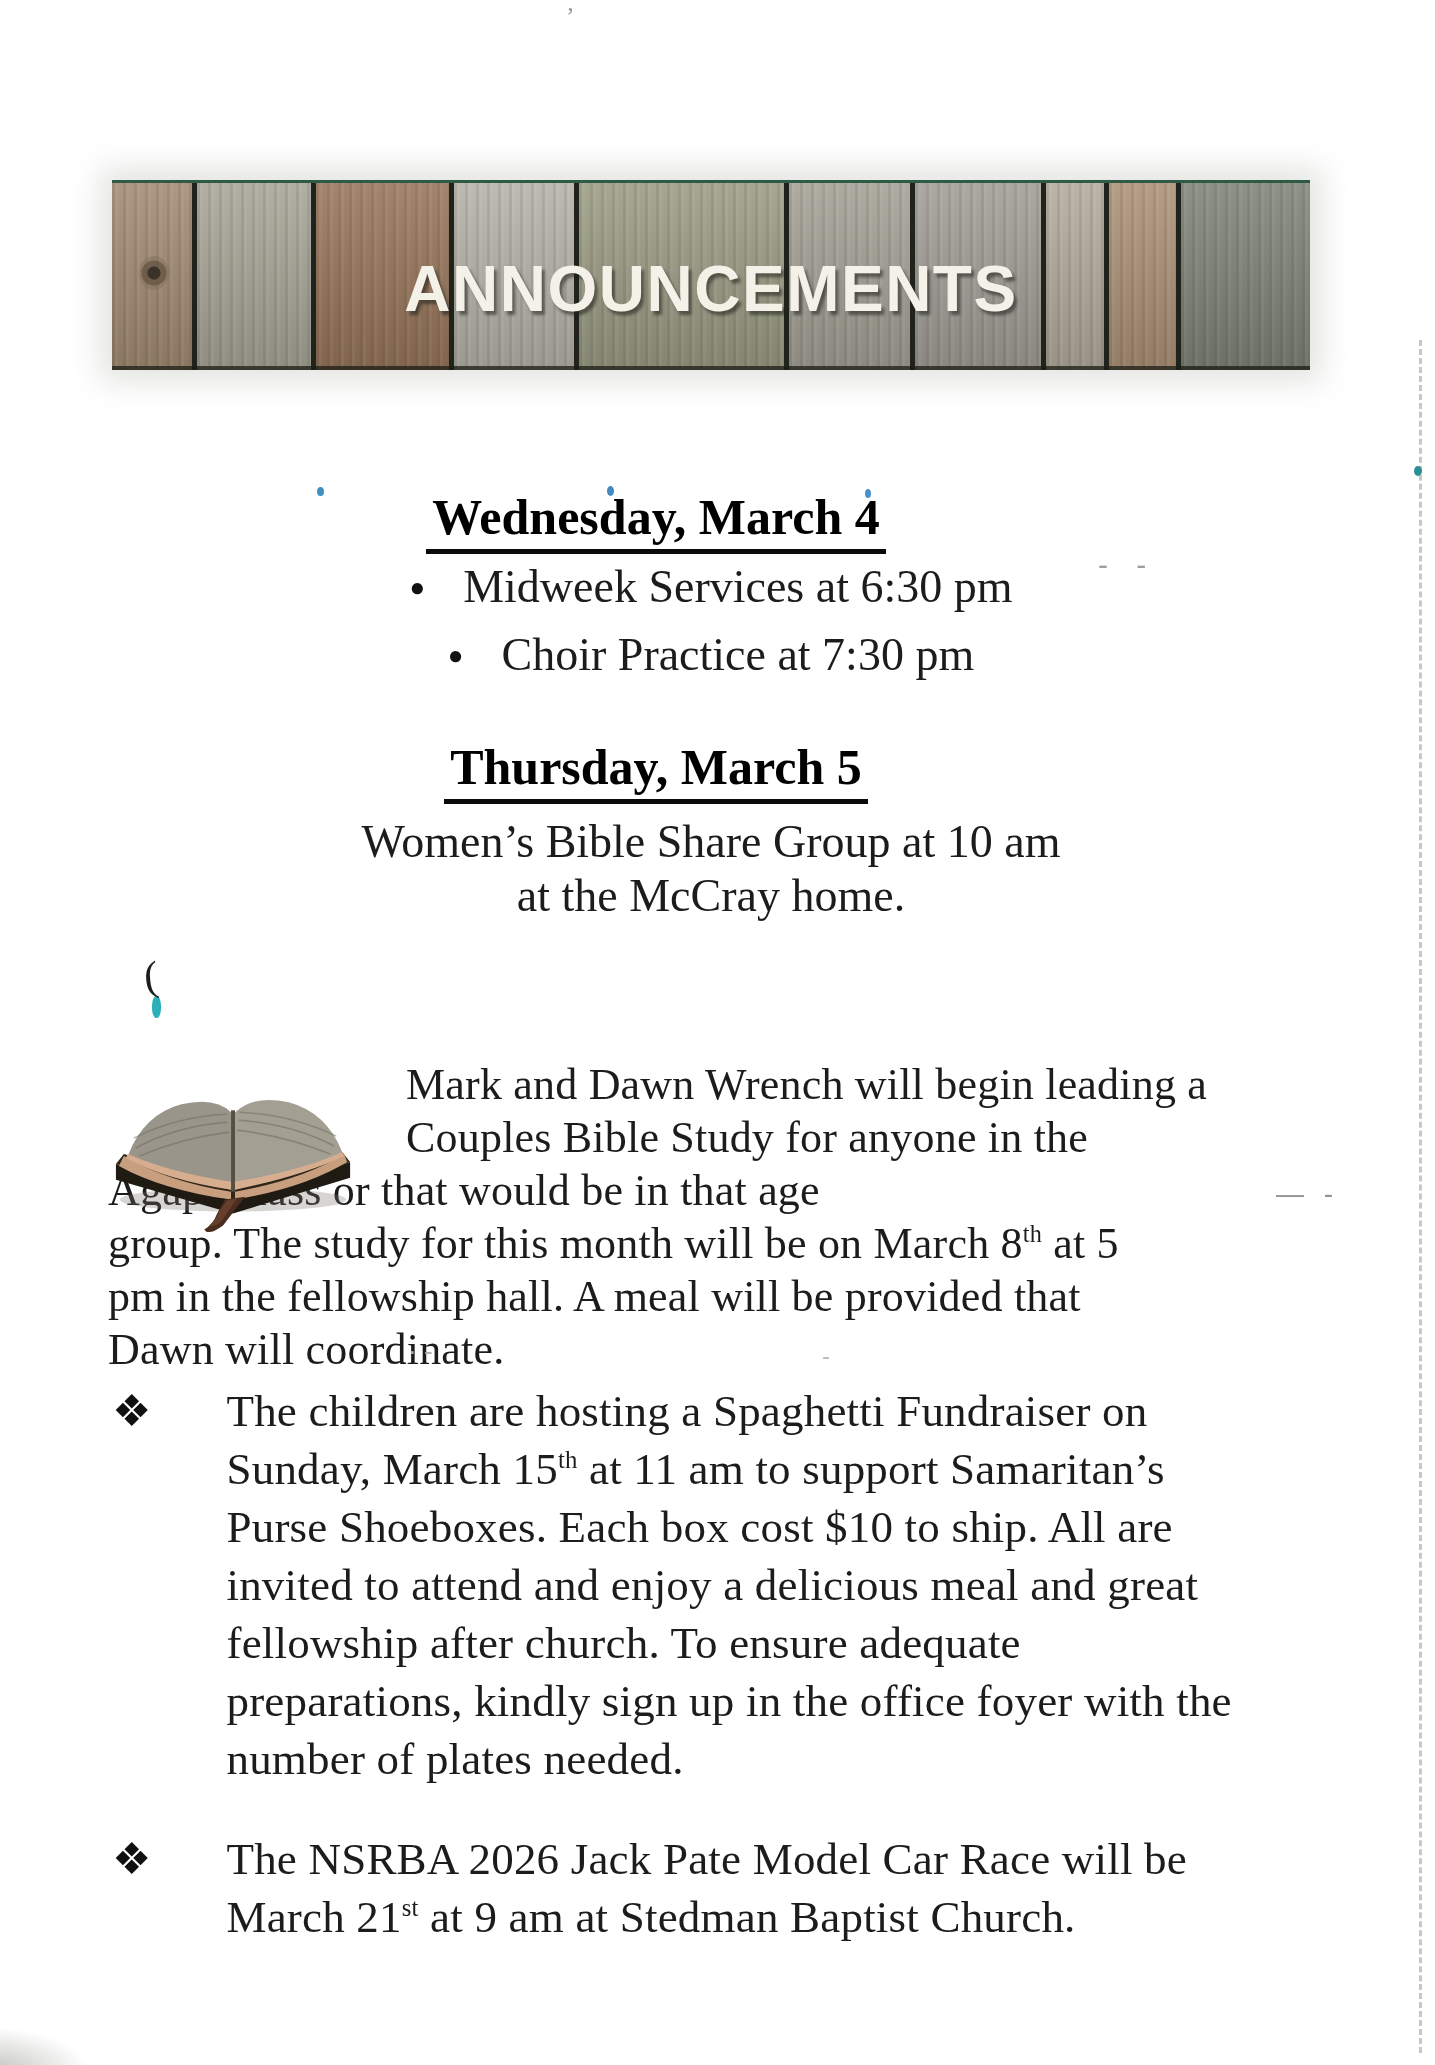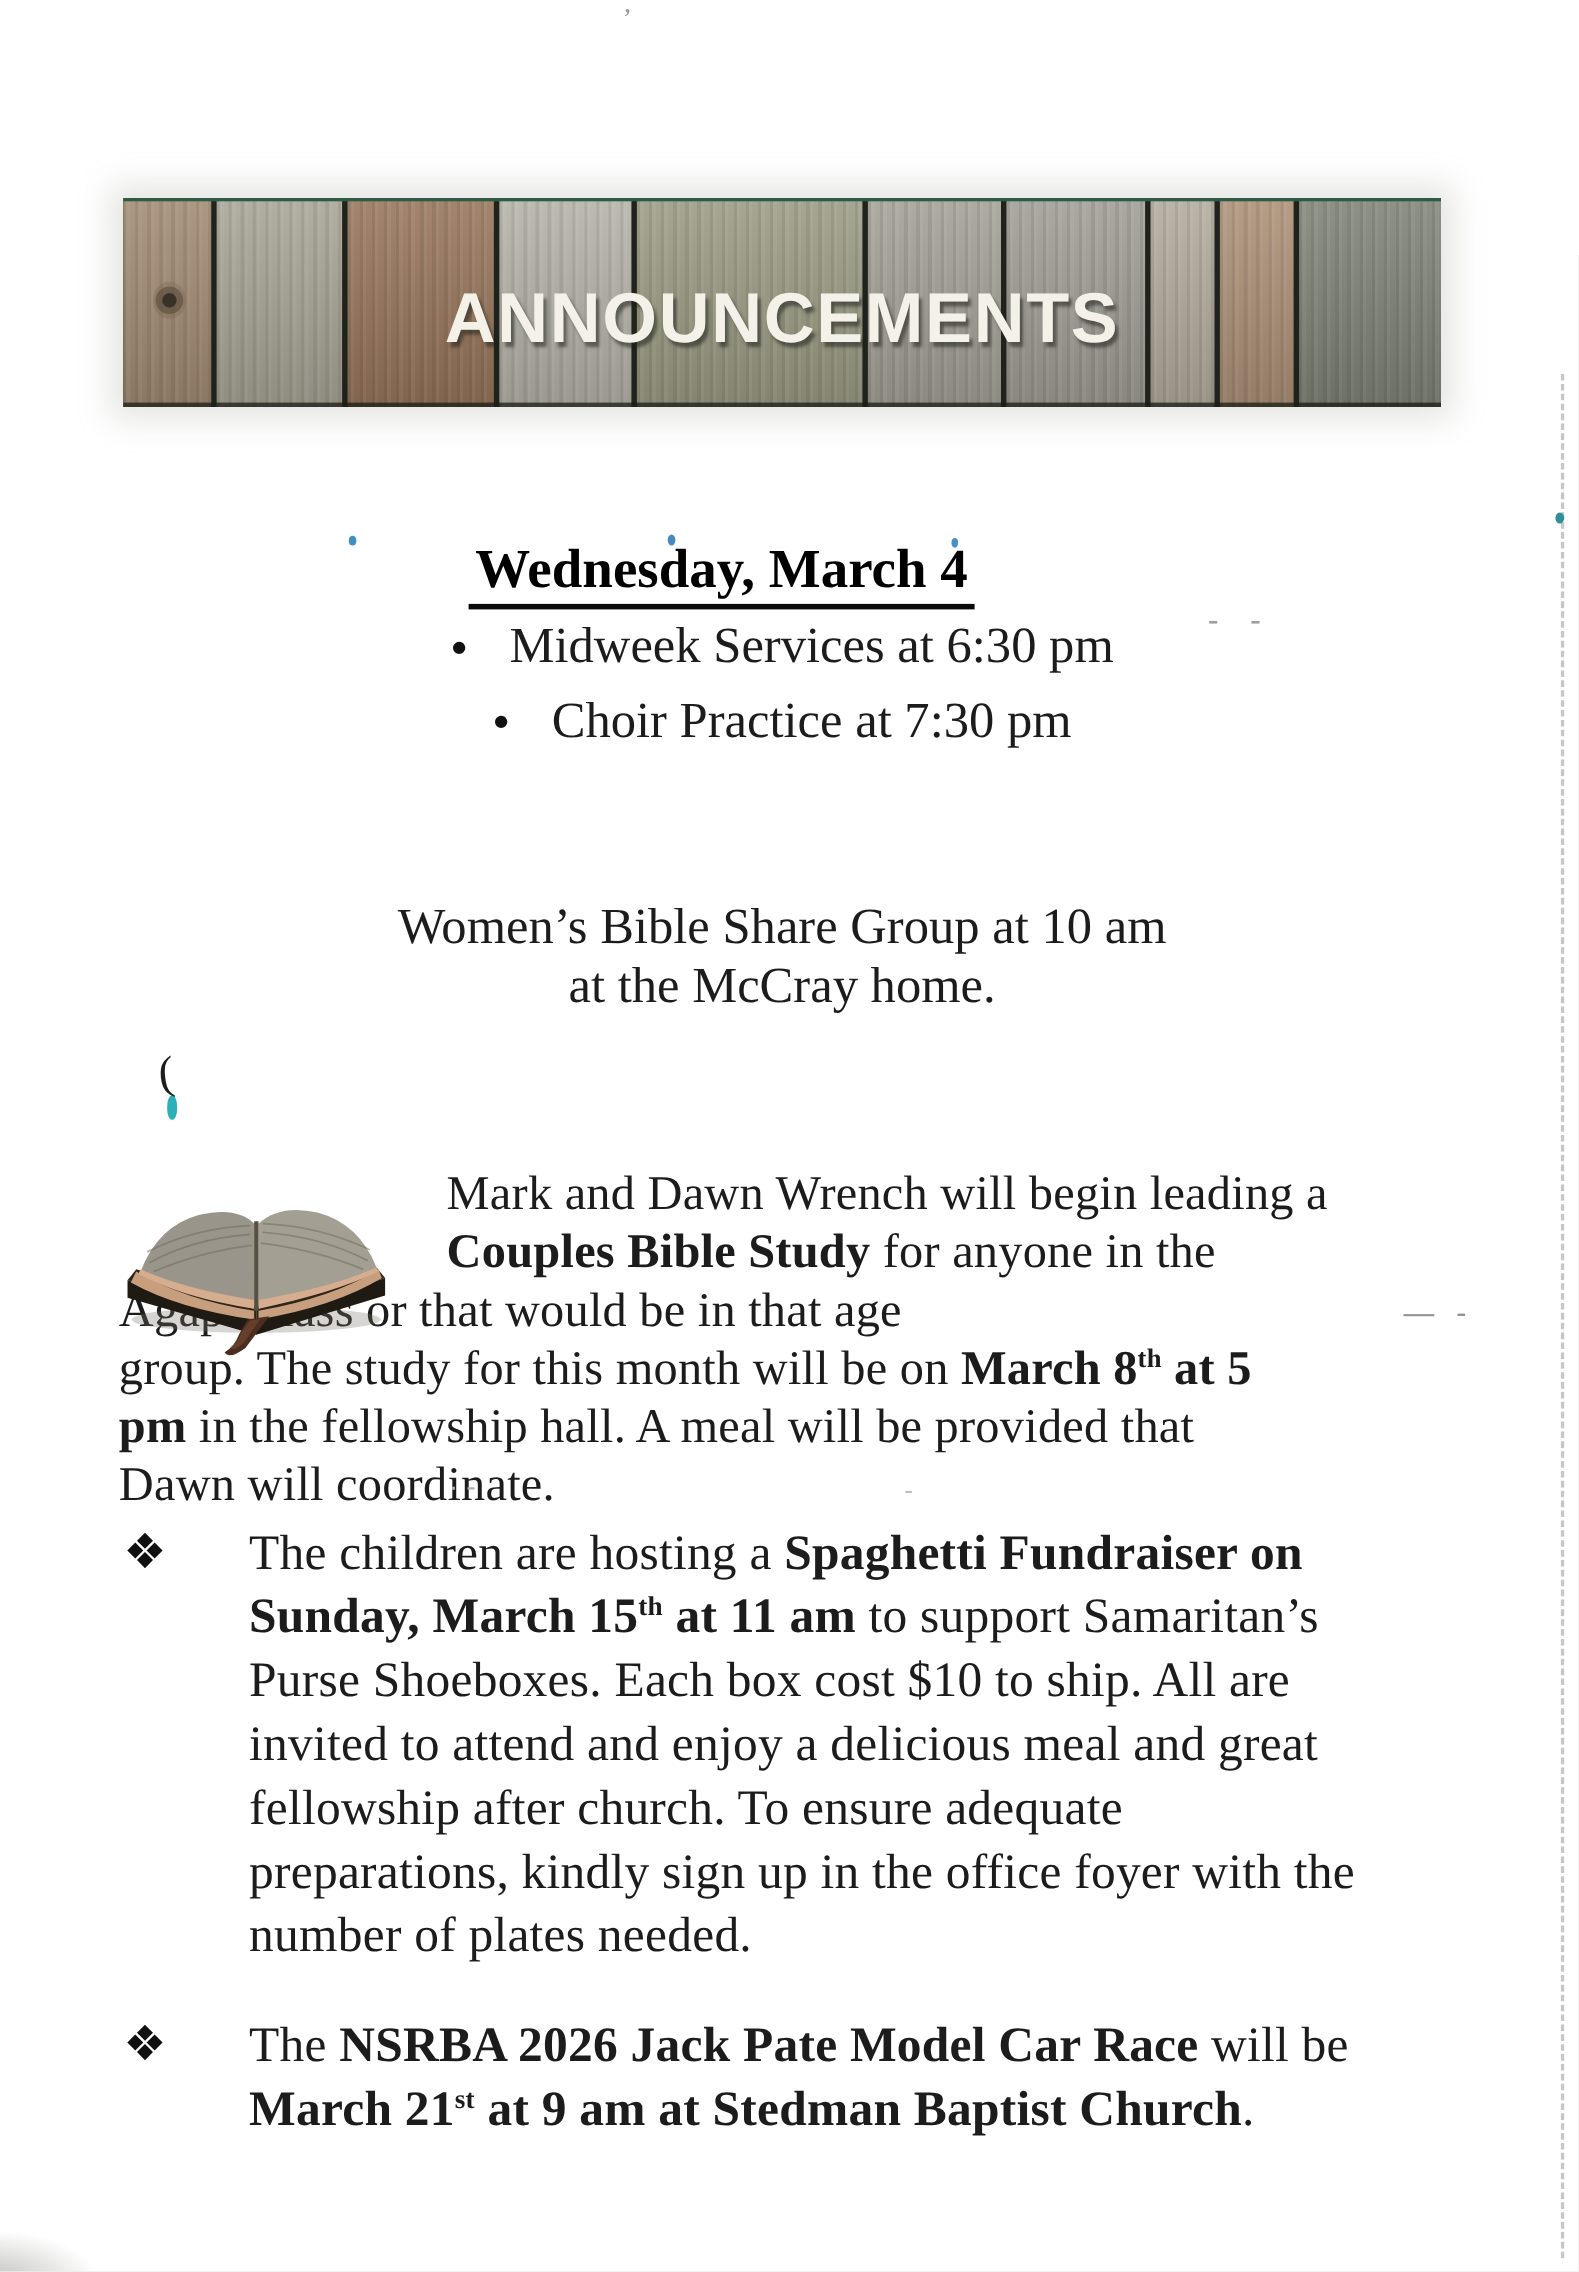--- a/index.html
+++ b/index.html
@@ -71,21 +71,21 @@
   .row-thu-2{top:869px;}
   .list-line{font-size:46px;}
   .dotb{
     display:inline-block;font-size:26px;vertical-align:6px;
     margin-right:38px;color:#111;
   }
   .plain-line{font-size:46px;}
 
   
   .rline{white-space:nowrap;}
-  .b{font-weight:700;text-align:right;}
+  .b{font-weight:400;text-align:right;}
   sup{font-size:0.55em;line-height:0;vertical-align:super;}
   .couples{
     position:absolute;left:108px;top:1058px;width:1240px;
     font-size:44px;line-height:53px;letter-spacing:0.2px;
   }
   .couples .rline:nth-child(-n+3){padding-left:298px;}
   .book{position:absolute;left:-2px;top:2px;width:258px;height:180px;}
 
   .bullet-item{
     position:absolute;left:112px;
@@ -149,20 +149,23 @@
   <div class="center-row row-wed-h">
     <span class="h-day">Wednesday, March 4</span>
   </div>
   <div class="center-row row-wed-1 list-line">
     <span class="dotb">●</span><span>Midweek Services at 6:30 pm</span>
   </div>
   <div class="center-row row-wed-2 list-line">
     <span class="dotb">●</span><span>Choir Practice at 7:30 pm</span>
   </div>
 
+  <div class="center-row row-thu-h">
+    <span class="h-day">Thursday, March 5</span>
+  </div>
   <div class="center-row row-thu-1 plain-line">Women’s Bible Share Group at 10 am</div>
   <div class="center-row row-thu-2 plain-line">at the McCray home.</div>
 
   <div class="couples">
     <div class="book">
       <svg viewBox="0 0 260 180" width="258" height="180">
         <ellipse cx="128" cy="140" rx="114" ry="12" fill="rgba(120,115,105,0.30)"></ellipse>
         <path d="M10 104 L128 140 L246 102 L246 118 L128 154 L10 120 Z" fill="#1f1b13"></path>
         <path d="M10 104 L18 94 L128 128 L128 140 Z" fill="#2e2618"></path>
         <path d="M246 102 L238 92 L128 128 L128 140 Z" fill="#2e2618"></path>

